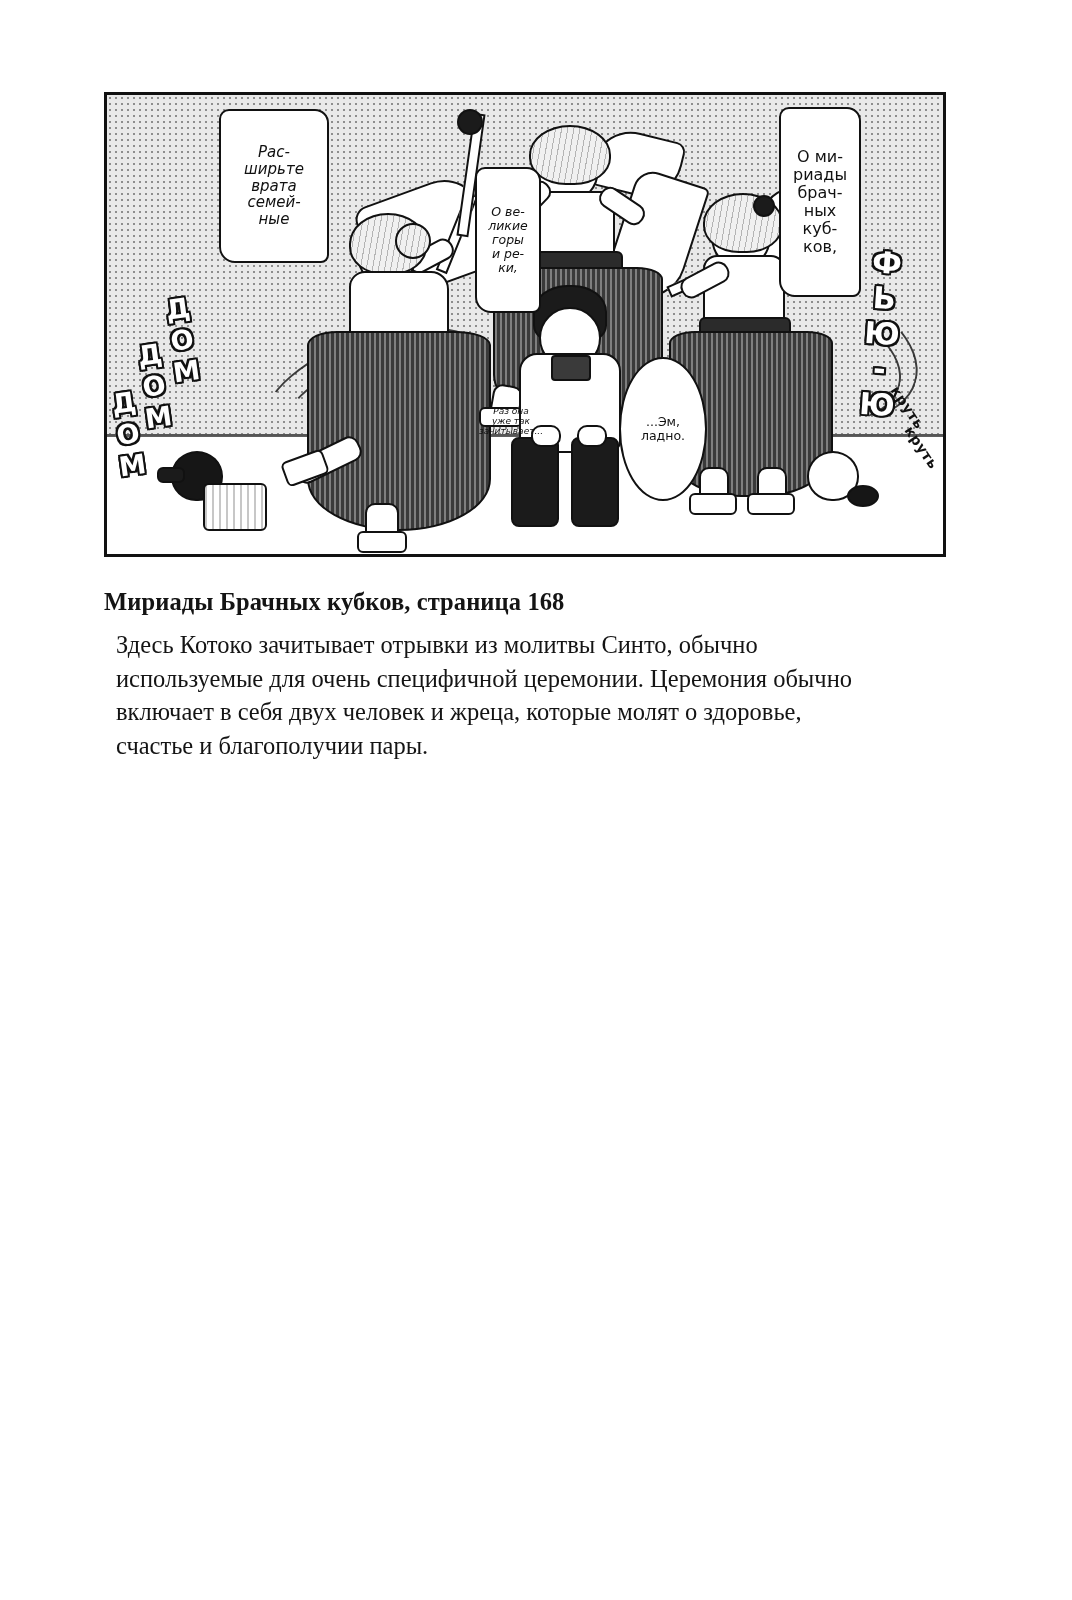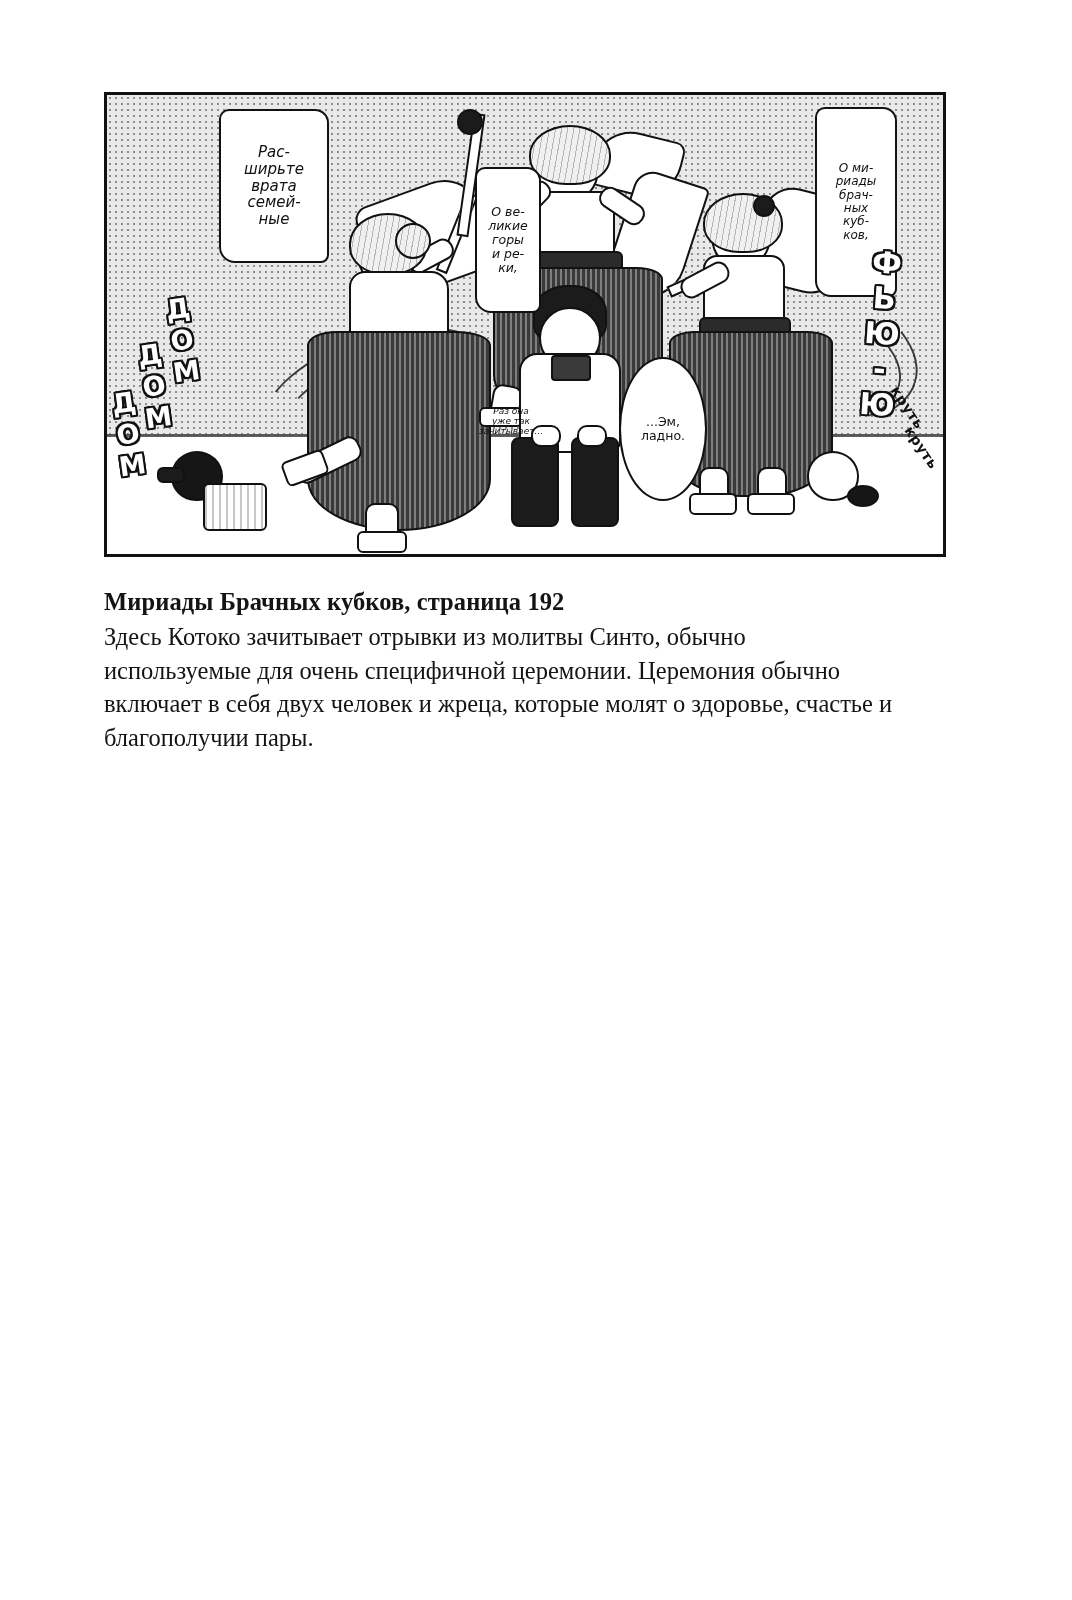--- a/index.html
+++ b/index.html
@@ -180,21 +180,21 @@
     width: 790px;
   }
   .caption h2 {
     margin: 0 0 4px 0;
     font-size: 24.5px;
     font-weight: bold;
     letter-spacing: .1px;
     font-family: "Liberation Serif", serif;
   }
   .caption p {
-    margin: 0;
+    margin: 12px;
     font-size: 24.5px;
     line-height: 1.37;
     font-family: "Liberation Serif", serif;
   }
 </style>
 </head>
 <body>
 
 <div class="page">
 
@@ -296,21 +296,21 @@
 горы
 и ре-
 ки,</div>
 
     <div class="balloon jag" style="left:112px; top:14px; width:106px; height:150px; font-size:15px; white-space:pre-line; font-style:italic;">Рас-
 ширьте
 врата
 семей-
 ные</div>
 
-    <div class="balloon jag" style="left:672px; top:12px; width:78px; height:186px; font-size:12px; white-space:pre-line; font-style:italic;margin-left:36px;">О ми-
+    <div class="balloon jag" style="left:672px; top:12px; width:78px; height:186px; font-size:16px; white-space:pre-line; ">О ми-
 риады
 брач-
 ных
 куб-
 ков,</div>
 
     <div class="balloon" style="left:358px; top:300px; width:92px; height:52px; font-size:9px; border:none; background:transparent; white-space:pre-line; font-style:italic;">Раз она
 уже так
 зачитывает...</div>
 
@@ -321,17 +321,17 @@
     <div class="sfx vert outline" style="left:34px; top:244px; font-size:27px; transform:rotate(-8deg);">ДОМ</div>
     <div class="sfx vert outline" style="left:8px; top:292px; font-size:27px; transform:rotate(-8deg);">ДОМ</div>
 
     <div class="sfx vert outline" style="left:760px; top:150px; font-size:30px; transform:rotate(4deg);">ФЬЮ-Ю</div>
 
     <div class="sfx" style="left:776px; top:306px; font-size:14px; transform:rotate(56deg); -webkit-text-stroke:0; font-weight:bold;">круть</div>
     <div class="sfx" style="left:790px; top:346px; font-size:14px; transform:rotate(56deg); -webkit-text-stroke:0; font-weight:bold;">круть</div>
   </div>
 
   <div class="caption">
-    <h2>Мириады Брачных кубков, страница 192</h2>
+    <h2>Мириады Брачных кубков, страница 168</h2>
     <p>Здесь Котоко зачитывает отрывки из молитвы Синто, обычно используемые для очень специфичной церемонии. Церемония обычно включает в себя двух человек и жреца, которые молят о здоровье, счастье и благополучии пары.</p>
   </div>
 
 </div>
 
 </body></html>

